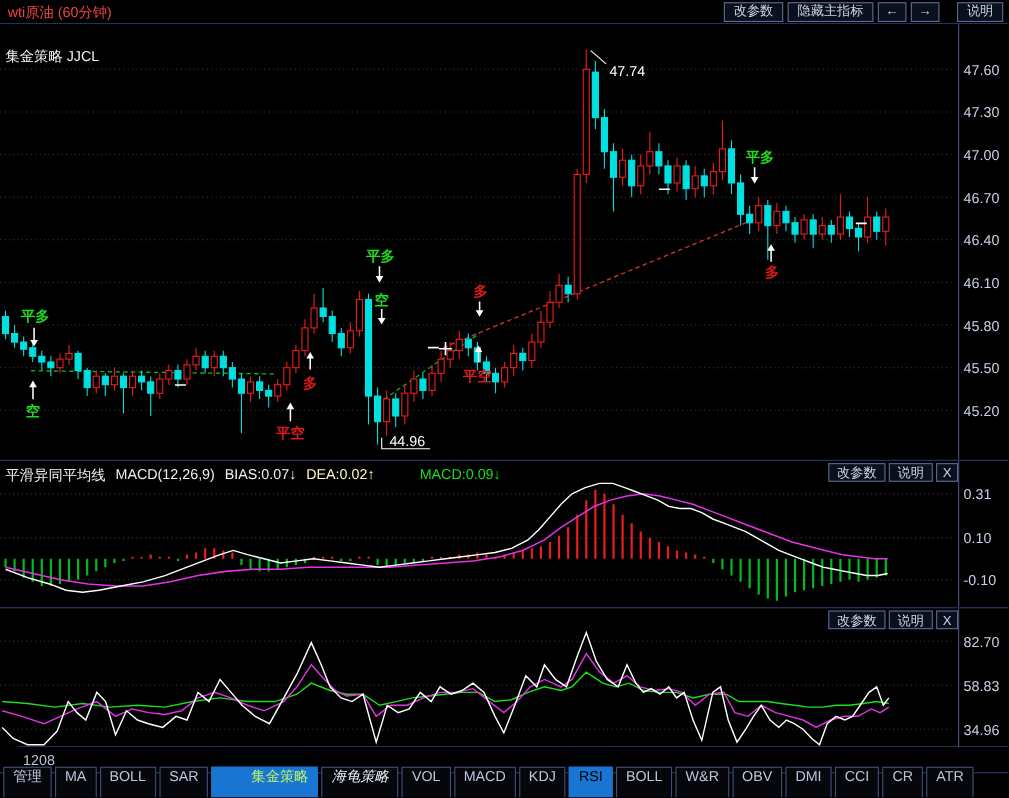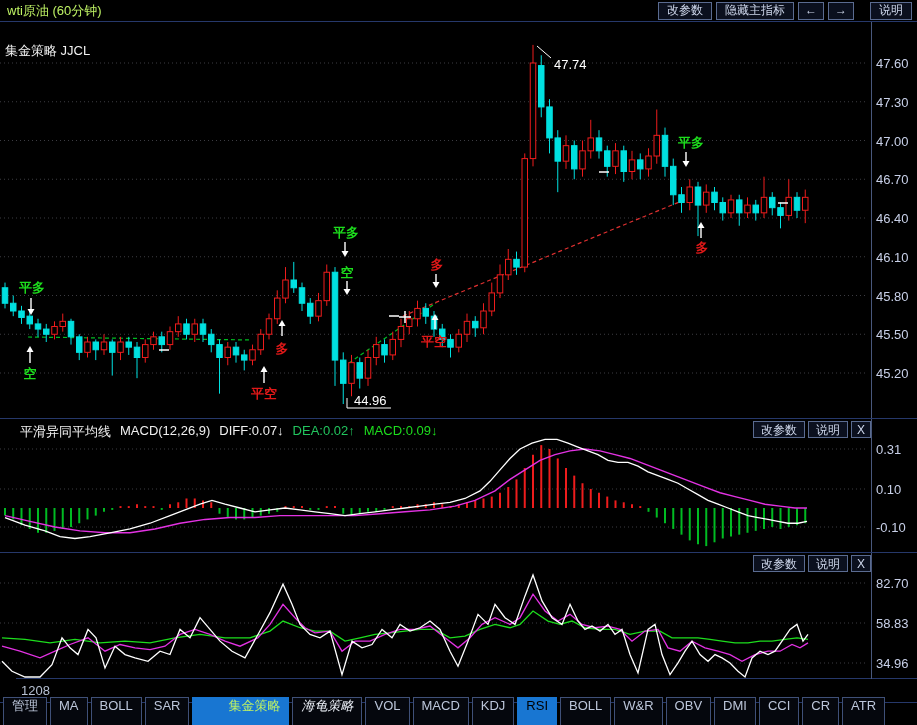--- a/index.html
+++ b/index.html
@@ -1,35 +1,35 @@
 <!DOCTYPE html>
 <html><head>
 <meta charset="utf-8">
 <style>
   * { margin:0; padding:0; box-sizing:border-box; }
   html,body { background:#000; }
   .window { width:917px; height:725px; background:#000; position:relative;
             font-family:"Liberation Sans", sans-serif; overflow:hidden; }
   .titlebar { height:22px; display:flex; align-items:center; justify-content:space-between;
               border-bottom:1px solid #26386a; padding:0 5px; }
-  .tb-title { color:#bef264; font-size:13px; padding-left:2px; }
+  .tb-title { color:#ef4444; font-size:13px; padding-left:2px; }
   .tb-right { display:flex; align-items:center; gap:4px; }
   .tbtn { background:#0b101e; border:1px solid #5a6b90; color:#cdd6ea; font-size:12px;
           height:18px; line-height:15px; padding:0 8px; cursor:pointer; font-family:inherit; }
   .tbtn.arrow { padding:0 6px; font-weight:bold; }
   .tbtn.help { margin-left:12px; }
   .panel { position:relative; background:#000; }
   .panel svg { position:absolute; left:0; top:0; display:block; }
   .panel.main { height:396px; }
   .panel.macd { height:134px; border-top:1px solid #26386a; }
   .panel.rsi  { height:126px; border-top:1px solid #26386a; }
   .strategy-label { position:absolute; left:5px; top:20px; color:#f2f2f2; font-size:13px; z-index:2; }
-  .phead { position:absolute; left:20px; top:4px; font-size:13px; display:flex; gap:9px;
+  .phead { position:absolute; left:5px; top:4px; font-size:13px; display:flex; gap:9px;
            white-space:nowrap; z-index:2; }
-  .phead .w { color:#f0f0f0; } .phead .m { color:#22c55e; } .phead .g { color:#1ddd1d; }
+  .phead .w { color:#f0f0f0; } .phead .m { color:#fef9c3; } .phead .g { color:#1ddd1d;margin-left:32px; }
   .pbtns { position:absolute; right:46px; top:2px; display:flex; gap:3px; z-index:3; }
   .pbtn { background:#0b101e; border:1px solid #5a6b90; color:#cdd6ea; font-size:12px;
           height:17px; line-height:14px; padding:0 7px; cursor:pointer; font-family:inherit; }
   .pbtn.x { padding:0 5px; }
   .statusrow { height:24px; border-top:1px solid #26386a; color:#b6c0d2; font-size:13px;
                display:flex; align-items:center; padding-left:5px;margin-left:16px; }
   .tabbar { height:23px; border-top:1px solid #26386a; display:flex; align-items:center;
             gap:3px; padding-left:3px; }
   .tab { border:1px solid #3f5078; color:#bcc6da; background:#05070d; font-size:13px;
          height:34px; line-height:16px; padding:0 8px; cursor:pointer; white-space:nowrap; }
@@ -423,21 +423,21 @@
         <line x1="780.5" y1="89" x2="780.5" y2="109.955" stroke="#00bb22" stroke-width="2"></line>
         <line x1="788.75" y1="89" x2="788.75" y2="108.05" stroke="#00bb22" stroke-width="2"></line>
         <line x1="797" y1="89" x2="797" y2="106.145" stroke="#00bb22" stroke-width="2"></line>
         <line x1="805.25" y1="89" x2="805.25" y2="104.24" stroke="#00bb22" stroke-width="2"></line>
         <polyline points="5,96.62 30,102.33500000000001 55,108.05 80,111.86 105,113.765 130,113.765 155,109.955 180,104.24 205,100.43 230,98.525 255,98.525 280,96.62 305,96.62 330,96.62 355,96.62 380,94.715 405,92.81 430,90.905 455,87.095 475,81.38 495,71.855 510,60.425 525,50.9 540,41.375 555,35.66 570,31.85 585,29.945 600,31.85 615,35.66 630,39.47 645,45.184999999999995 660,50.9 675,56.614999999999995 690,62.33 705,68.045 720,73.76 735,77.57 750,81.38 765,85.19 780,87.095 795,89 807,89" fill="none" stroke="#e332e3" stroke-width="1.4"></polyline>
         <polyline points="5,98.525 25,106.145 45,111.86 60,117.575 75,119.48 90,117.575 110,113.765 130,109.955 150,104.24 170,96.62 185,90.905 200,85.19 212,81.38 225,85.19 240,89 255,92.81 270,90.905 285,89 300,90.905 315,92.81 330,94.715 345,96.62 360,94.715 375,92.81 390,90.905 405,89 420,87.095 435,85.19 450,83.285 465,79.475 480,71.855 490,62.33 500,50.9 510,39.47 520,29.945 532,24.22999999999999 545,20.42 557,20.42 568,24.22999999999999 578,28.04 588,31.85 598,35.66 608,41.375 618,43.28 628,43.28 638,47.089999999999996 648,52.805 658,56.614999999999995 668,60.425 678,64.235 688,69.95 698,75.66499999999999 708,81.38 718,85.19 728,89 738,92.81 748,96.62 758,98.525 768,100.43 778,102.33500000000001 788,104.24 798,104.24 807,102.33500000000001" fill="none" stroke="#ffffff" stroke-width="1.3"></polyline>
       </svg>
     <div class="phead">
       <span class="w">平滑异同平均线</span>
       <span class="w">MACD(12,26,9)</span>
-      <span class="w">DIFF:0.07↓</span>
+      <span class="w">BIAS:0.07↓</span>
       <span class="m">DEA:0.02↑</span>
       <span class="g">MACD:0.09↓</span>
     </div>
     <div class="pbtns">
       <button class="pbtn">改参数</button>
       <button class="pbtn">说明</button>
       <button class="pbtn x">X</button>
     </div>
   </div>
 

